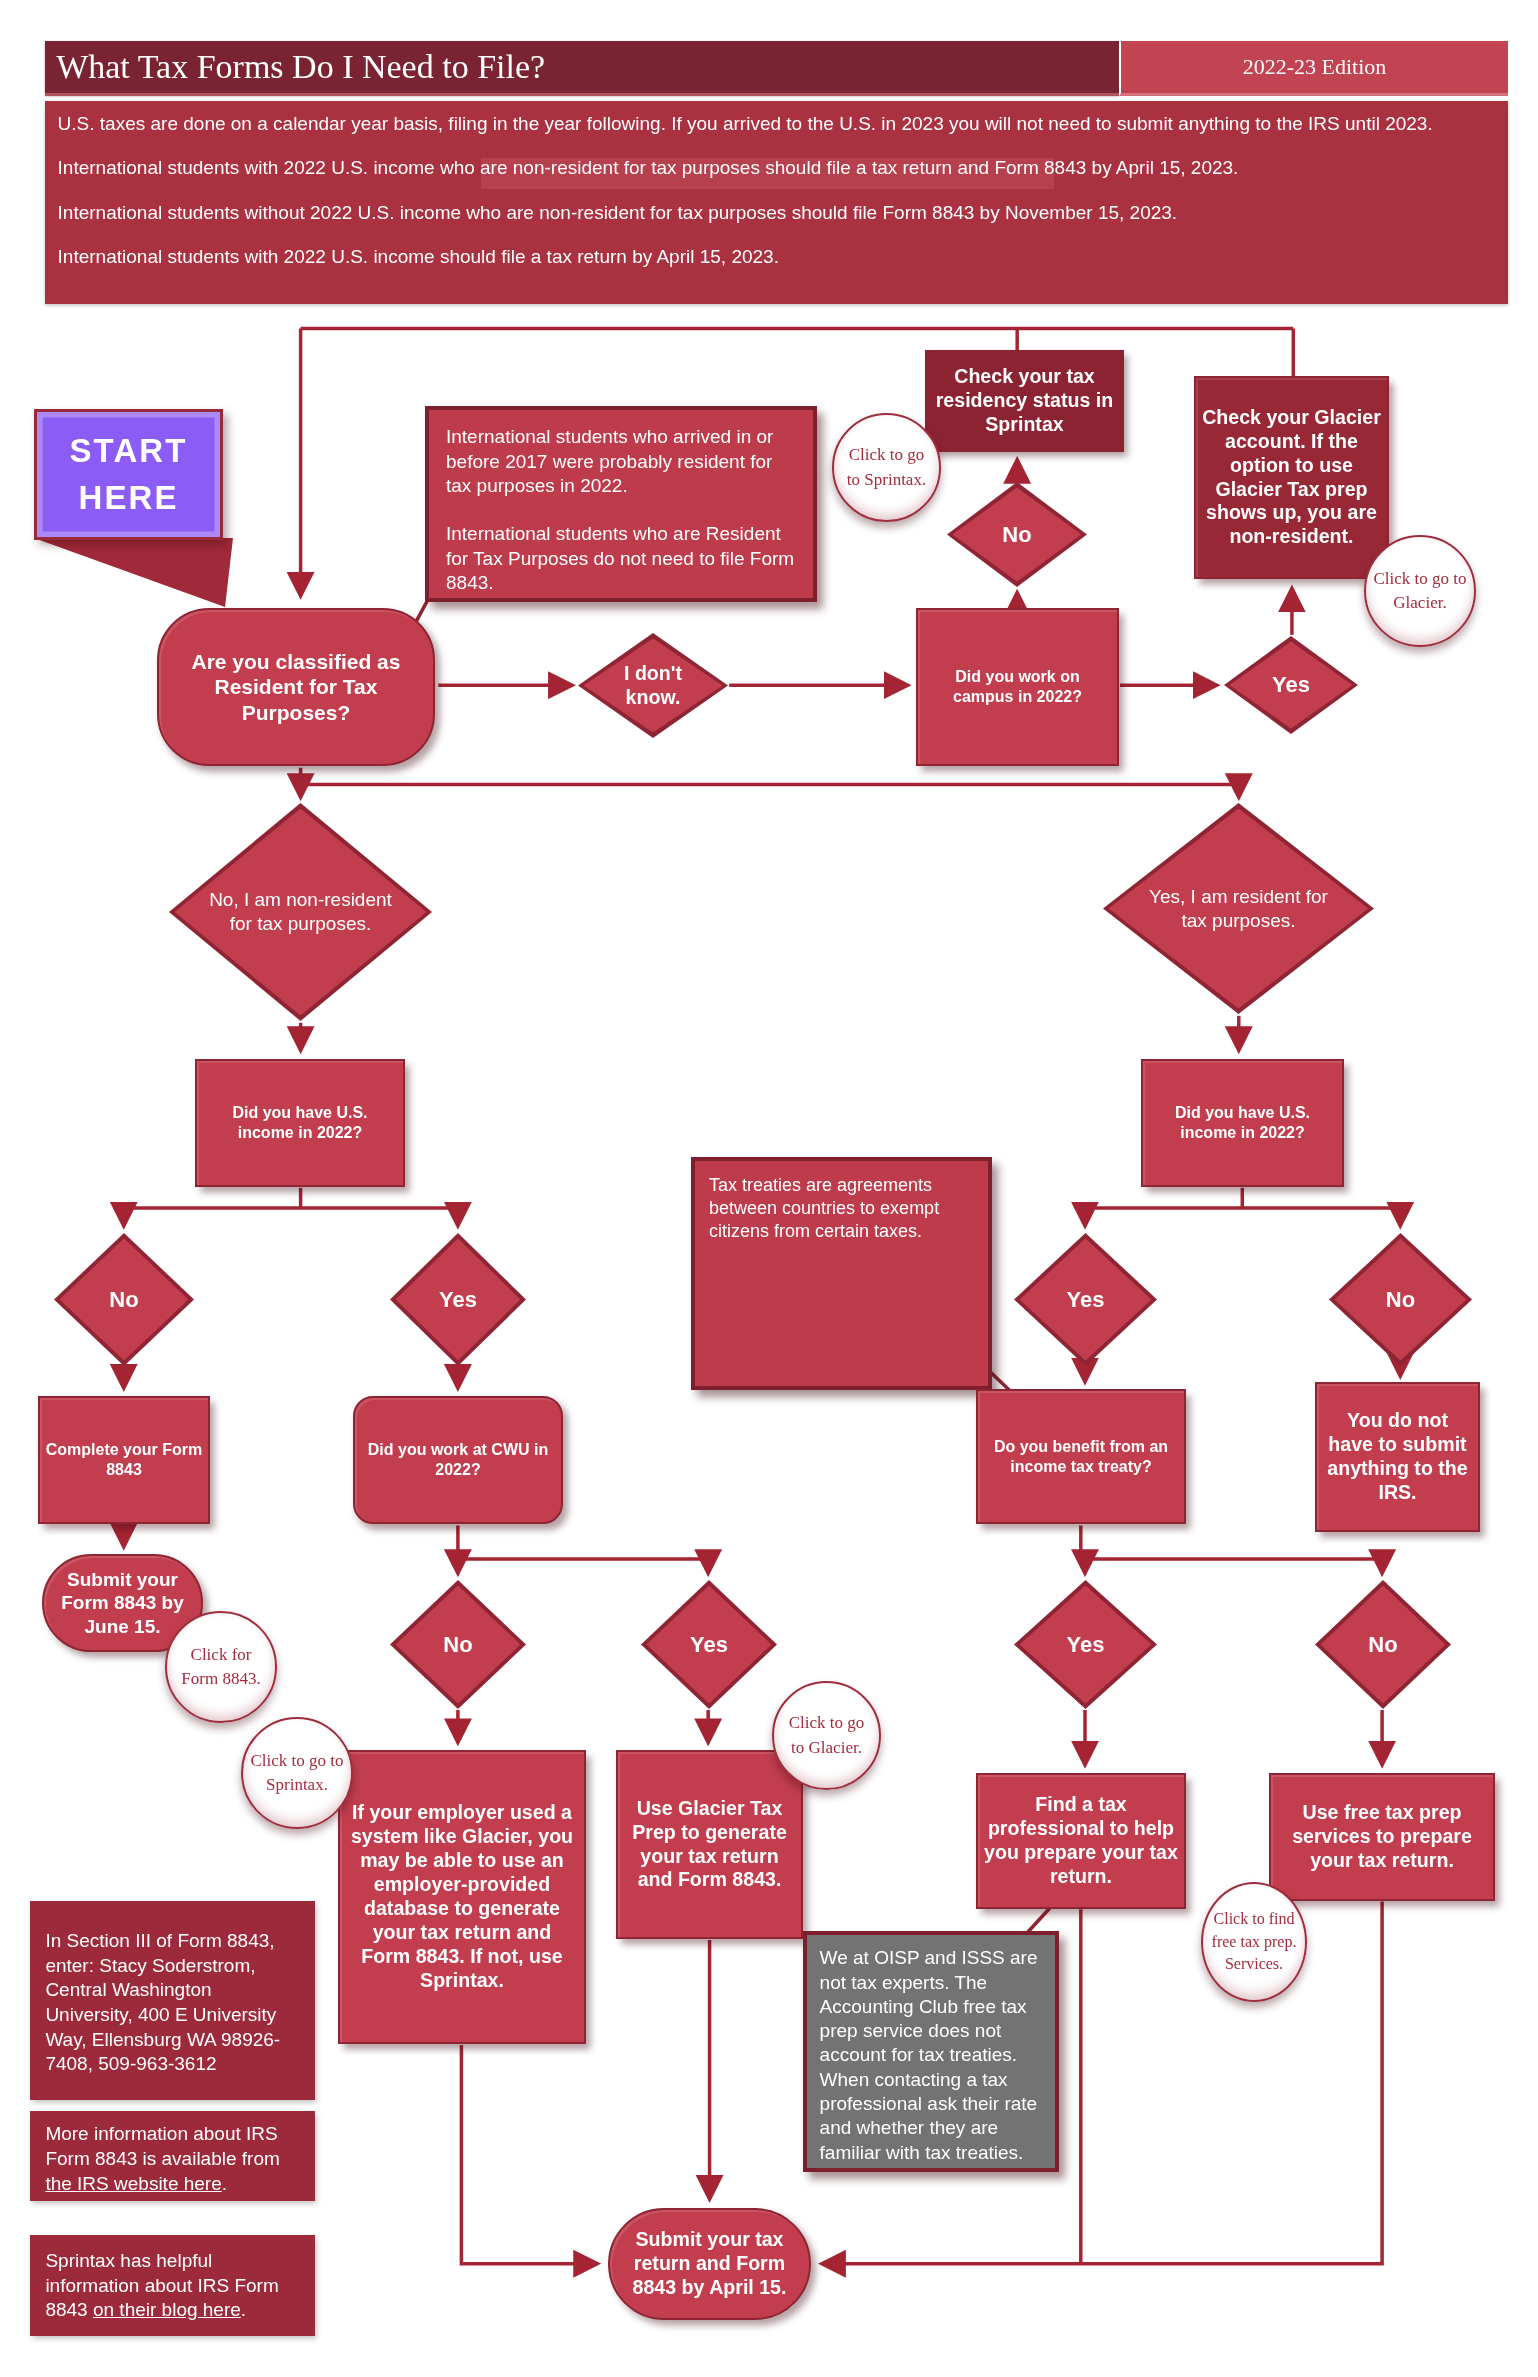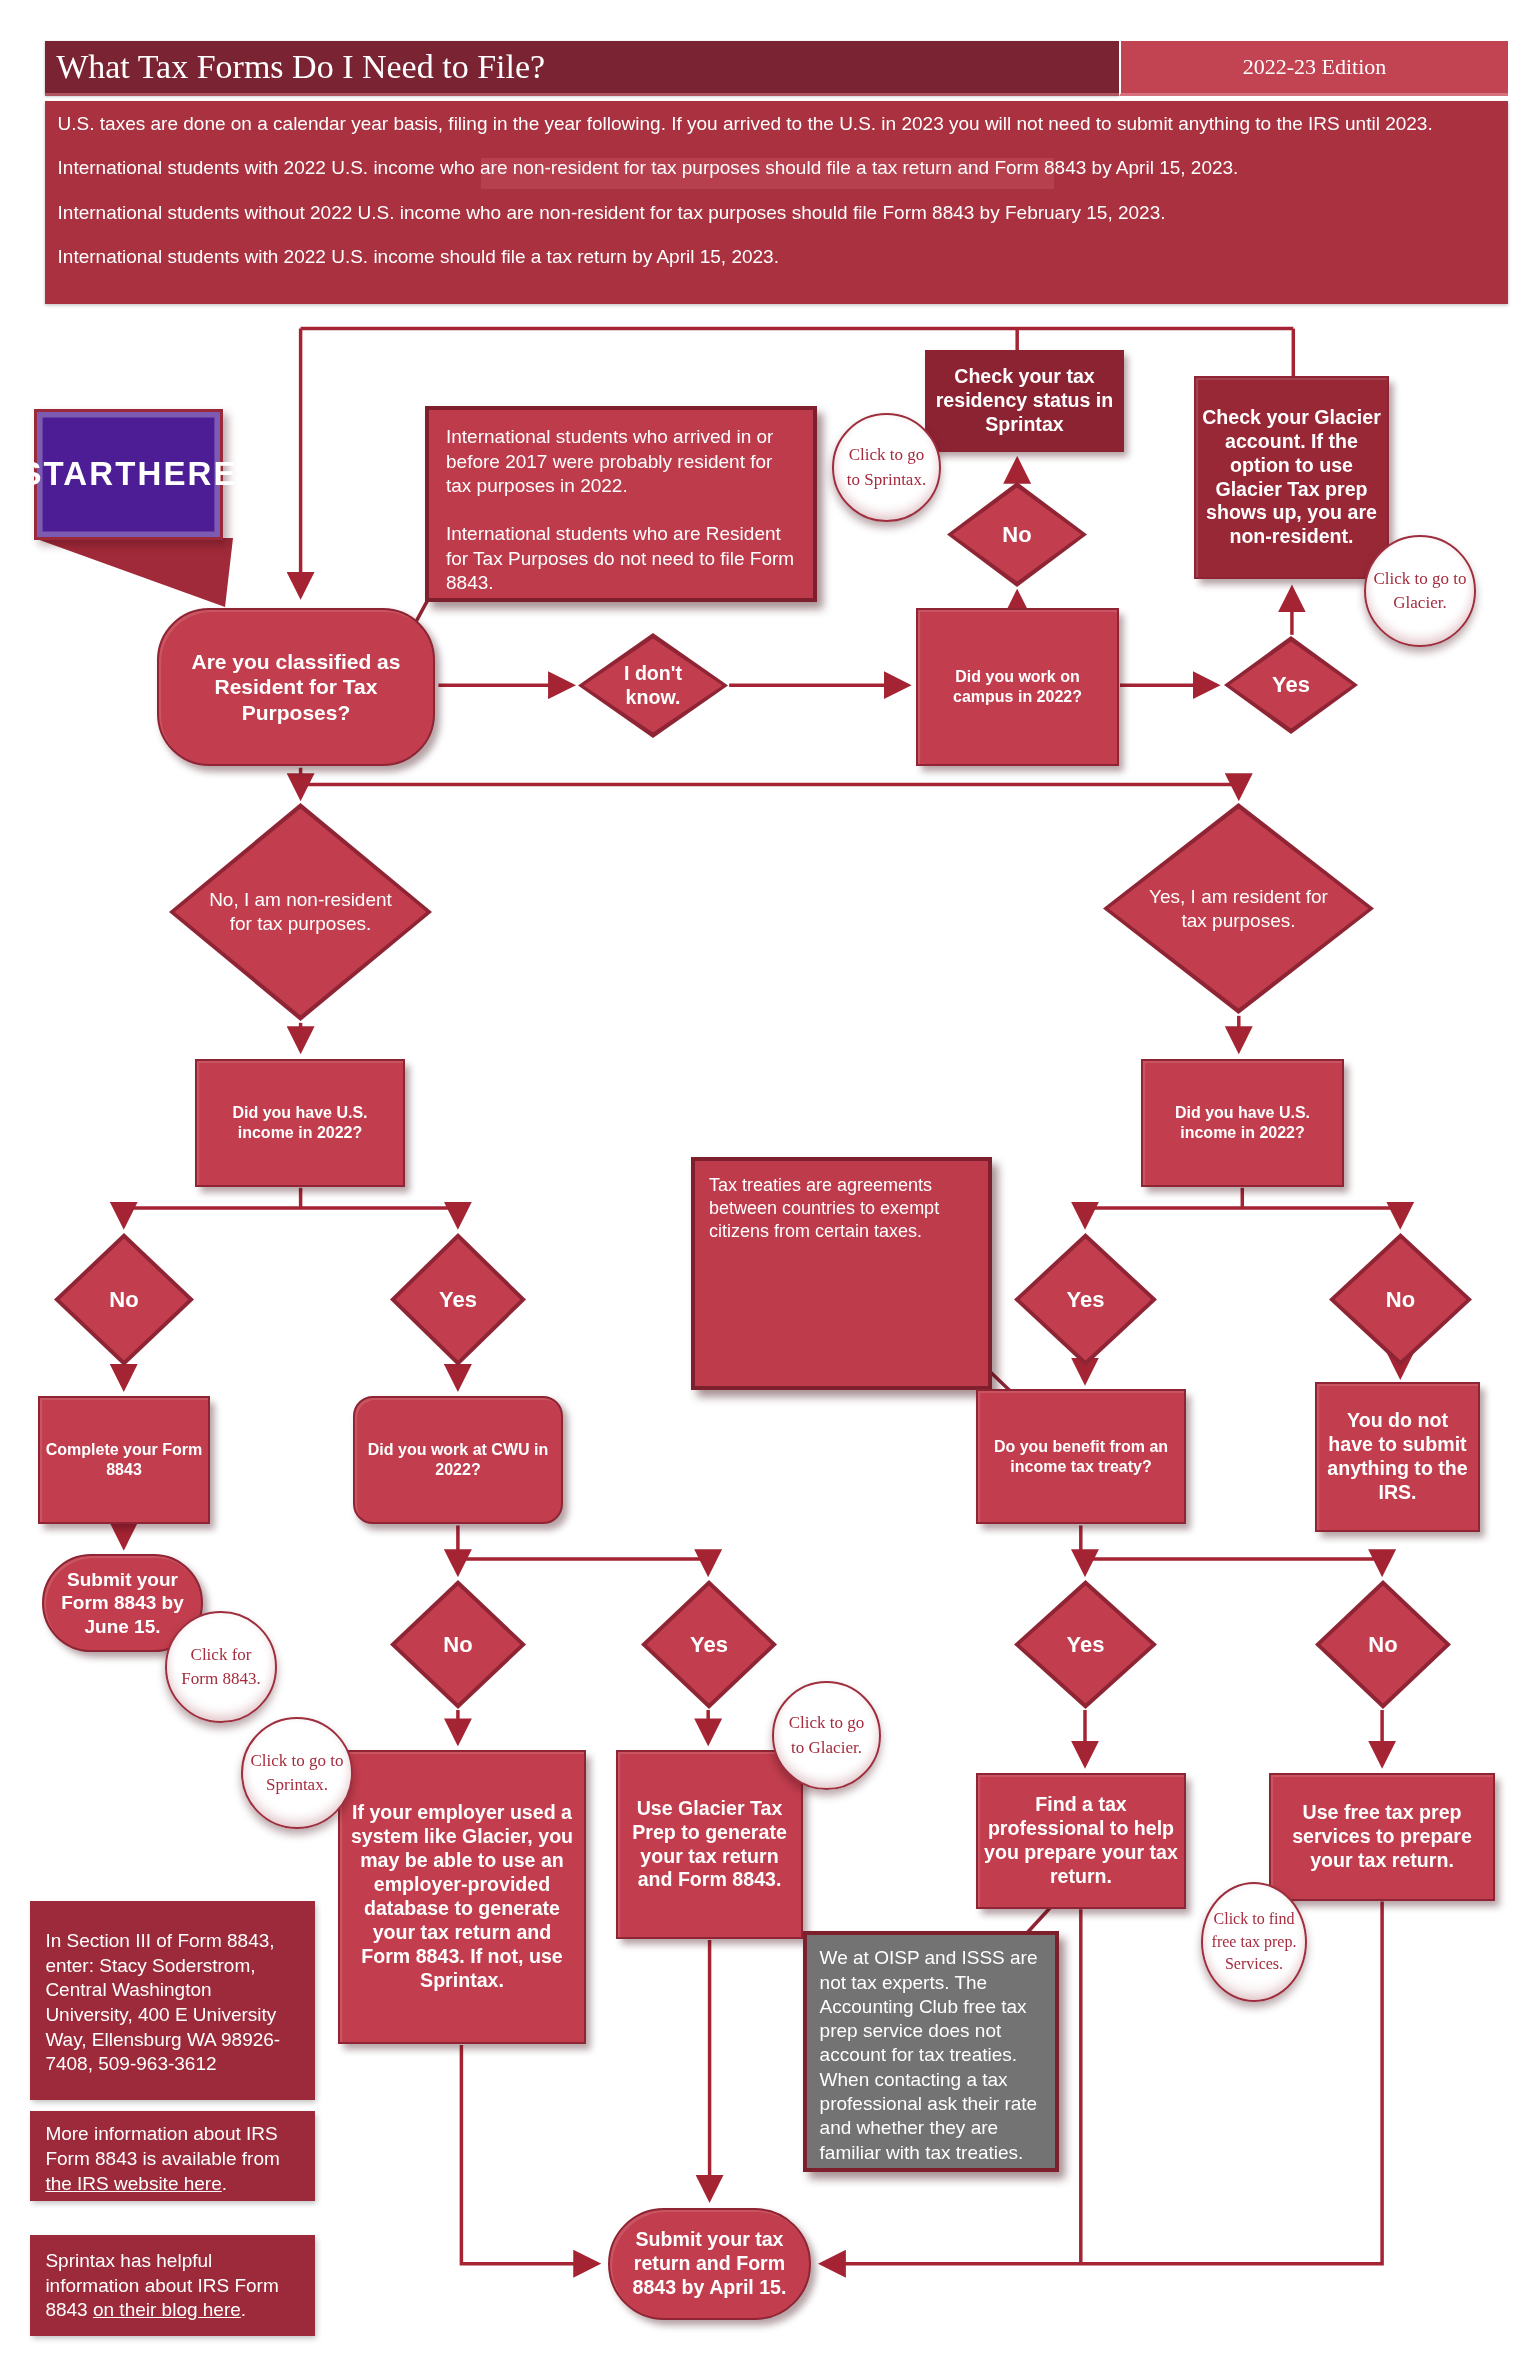--- a/index.html
+++ b/index.html
@@ -40,21 +40,21 @@
   .d-fill{position:absolute;inset:5.6px;background:#c23e4e;clip-path:polygon(50% 0,100% 50%,50% 100%,0 50%);}
   .d-label{position:relative;z-index:2;font-weight:700;font-size:22px;}
   .d-label.big{font-weight:400;font-size:19px;width:72%;line-height:1.25;}
   .d-label.two{font-size:19.6px;width:62%;line-height:1.2;}
   
   .circle{border-radius:50%;background:radial-gradient(circle at 50% 42%,#ffffff 55%,#f0dfe1 100%);
     border:2.8px solid #9e2e3e;color:#a52c3e;font-family:"Liberation Serif",serif;font-size:17px;
     line-height:1.42;display:flex;align-items:center;justify-content:center;text-align:center;
     box-shadow:0 5.6px 8.4px rgba(60,10,18,.35), inset 0 -4.2px 9.8px rgba(140,30,45,.18);z-index:6;padding:7px;}
   
-  .startrect{background:#4c1d95;border:3.5px solid #9a2a3a;display:flex;
+  .startrect{background:#8b5cf6;border:3.5px solid #9a2a3a;display:flex;flex-direction:column;
     align-items:center;justify-content:center;color:#fff;font-weight:800;font-size:33px;
     letter-spacing:2.1px;line-height:1.4;z-index:3;
     box-shadow:inset 0 0 0 5.6px rgba(255,255,255,.28), 4.9px 4.9px 8.4px rgba(60,10,18,.35);}
   .startfold{background:#a02a39;clip-path:polygon(0 0,100% 0,96% 100%);z-index:2;}
   svg.connectors{position:absolute;left:0;top:0;z-index:1;}
   .node{z-index:3;}
 </style>
 </head>
 <body>
 
@@ -62,21 +62,21 @@
   <span>What Tax Forms Do I Need to File?</span>
 </div>
 <div class="abs edition" style="left:1119px;top:41px;width:389px;height:55px;">
   <span>2022-23 Edition</span>
 </div>
 
 <div class="abs introband" style="left:45px;top:101px;width:1463px;height:203px;">
   <div class="abs intro-hl" style="left:436px;top:57px;width:573px;height:31px;"></div>
   <p>U.S. taxes are done on a calendar year basis, filing in the year following. If you arrived to the U.S. in 2023 you will not need to submit anything to the IRS until 2023.</p>
   <p>International students with 2022 U.S. income who are non-resident for tax purposes should file a tax return and Form 8843 by April 15, 2023.</p>
-  <p>International students without 2022 U.S. income who are non-resident for tax purposes should file Form 8843 by February 15, 2023.</p>
+  <p>International students without 2022 U.S. income who are non-resident for tax purposes should file Form 8843 by November 15, 2023.</p>
   <p>International students with 2022 U.S. income should file a tax return by April 15, 2023.</p>
 </div>
 
 <svg class="connectors" width="1538" height="2377" viewBox="0 0 2200 3400">
   <defs>
     <marker id="ah" viewBox="0 0 10 10" refX="8.5" refY="5" markerWidth="8" markerHeight="8" orient="auto-start-reverse">
       <path d="M0 0 L10 5 L0 10 Z" fill="#a52434"></path>
     </marker>
   </defs>
   <g stroke="#a52434" stroke-width="5" fill="none">

